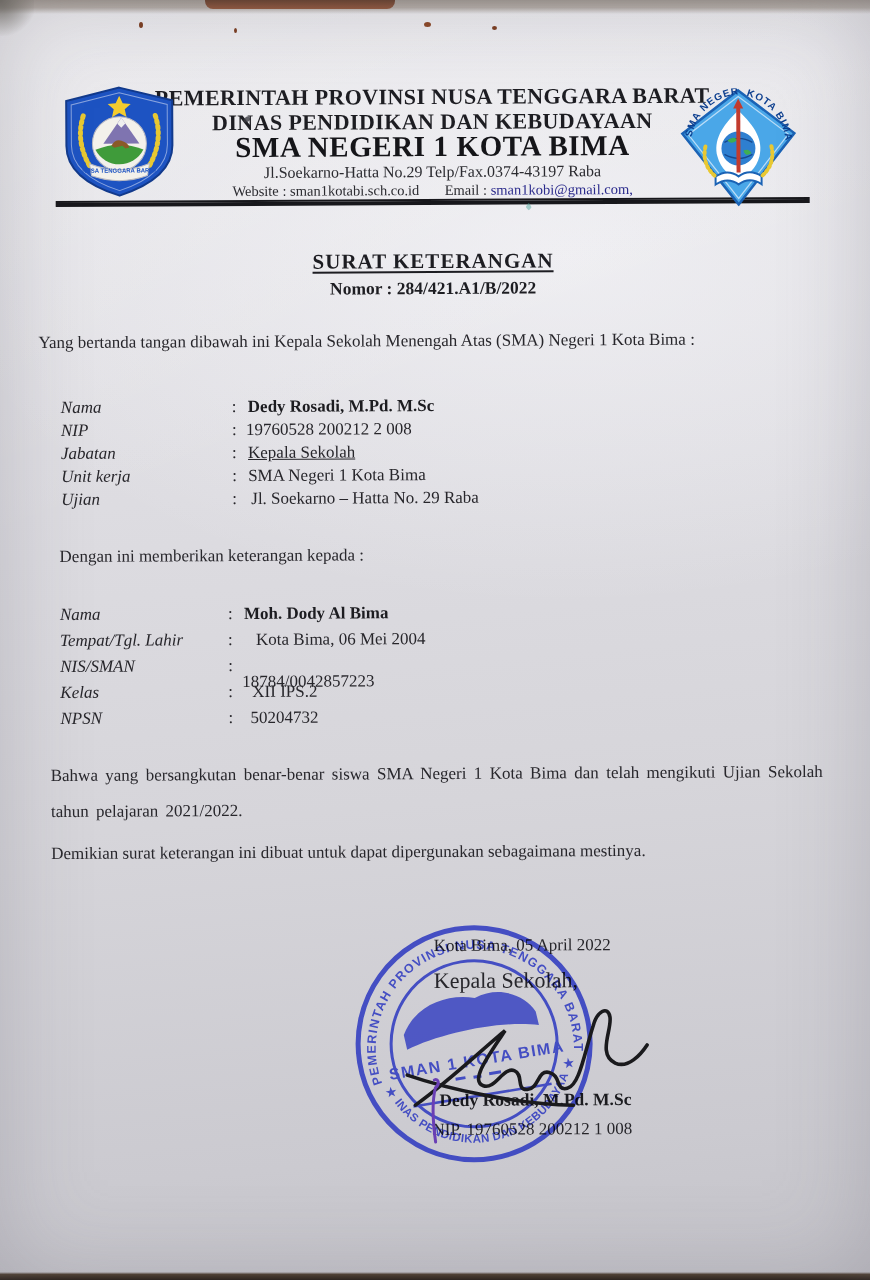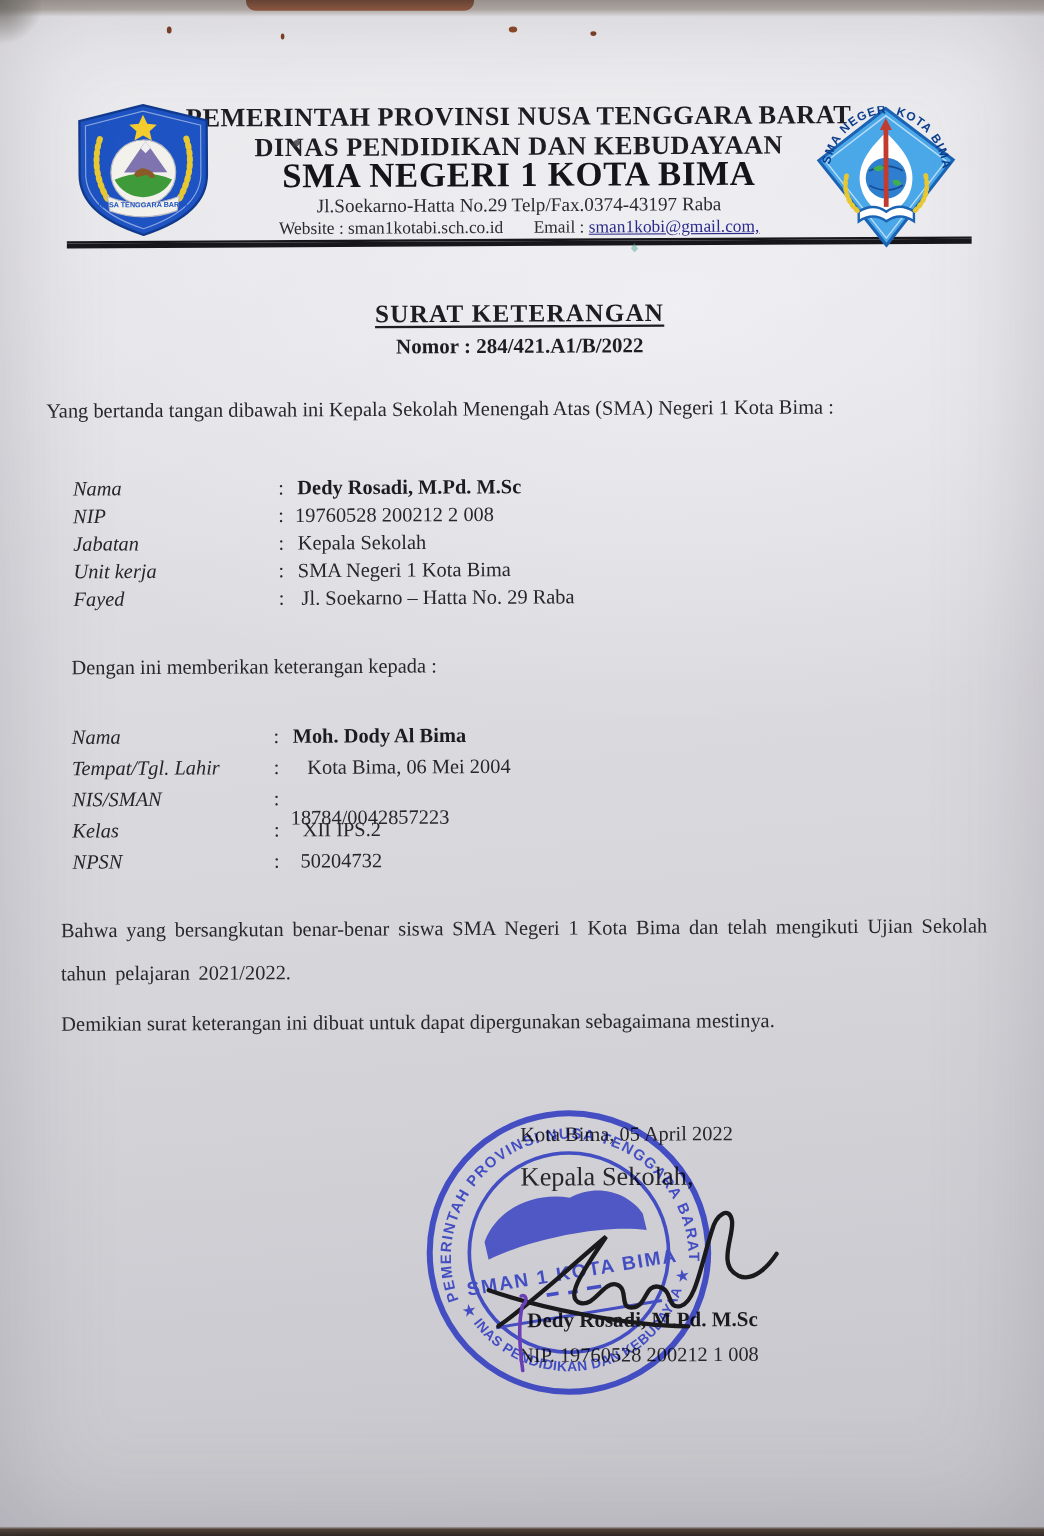--- a/index.html
+++ b/index.html
@@ -37,21 +37,21 @@
   #doc { position:absolute; inset:0; transform:rotate(-0.3deg); color:#27262b; }
 
   .abs { position:absolute; }
 
   
   .hdr-line1 { left:0; top:84px;  width:870px; text-align:center; font-size:22px; font-weight:bold; color:#1d1d22; letter-spacing:.4px; }
   .hdr-line2 { left:0; top:109px; width:870px; text-align:center; font-size:22px; font-weight:bold; color:#1d1d22; letter-spacing:.4px; }
   .hdr-school{ left:0; top:130px; width:870px; text-align:center; font-size:29px; font-weight:bold; color:#151519; letter-spacing:.6px; }
   .hdr-addr  { left:0; top:163px; width:870px; text-align:center; font-size:16px; color:#2b2b30; }
   .hdr-web   { left:0; top:182px; width:870px; text-align:center; font-size:14.5px; color:#2b2b30; }
-  .hdr-web .email { color:#2b2b8c; text-decoration:underline; }
+  .hdr-web .email { color:#2b2b8c; }
   .hdr-rule { left:58px; top:199px; width:754px; height:3px; border-top:2px solid #17171b; border-bottom:4px solid #17171b; }
 
   .logo { position:absolute; }
   #logo-left  { left:62px;  top:84px; }
   #logo-right { left:680px; top:90px; }
 
   
   .title-head { left:0; top:249px; width:870px; text-align:center; font-size:21px; font-weight:bold; letter-spacing:1px;
     color:#1d1d22; }
   .title-head span { text-decoration:underline; text-underline-offset:3px; }
@@ -160,29 +160,29 @@
       <span class="info-value" style="left:187px;">Dedy Rosadi, M.Pd. M.Sc</span>
     </div>
     <div class="info-row" style="left:62px; top:419px; width:760px;">
       <span class="info-label">NIP</span>
       <span class="info-colon" style="left:171px;">:</span>
       <span class="info-value" style="left:185px;">19760528 200212 2 008</span>
     </div>
     <div class="info-row" style="left:62px; top:442px; width:760px;">
       <span class="info-label">Jabatan</span>
       <span class="info-colon" style="left:171px;">:</span>
-      <span class="info-value" style="left:187px;">Kepala Sekolah</span>
+      <span class="info-value" style="left:187px;text-decoration:underline;">Kepala Sekolah</span>
     </div>
     <div class="info-row" style="left:62px; top:465px; width:760px;">
       <span class="info-label">Unit kerja</span>
       <span class="info-colon" style="left:171px;">:</span>
       <span class="info-value" style="left:187px;">SMA Negeri 1 Kota Bima</span>
     </div>
     <div class="info-row" style="left:62px; top:488px; width:760px;">
-      <span class="info-label">Fayed</span>
+      <span class="info-label">Ujian</span>
       <span class="info-colon" style="left:171px;">:</span>
       <span class="info-value" style="left:190px;">Jl. Soekarno – Hatta No. 29 Raba</span>
     </div>
 
     <div class="abs para granting">Dengan ini memberikan keterangan kepada :</div>
 
     <div class="info-row bold-value" style="left:60px; top:603px; width:760px;">
       <span class="info-label">Nama</span>
       <span class="info-colon" style="left:168px;">:</span>
       <span class="info-value" style="left:184px;">Moh. Dody Al Bima</span>

